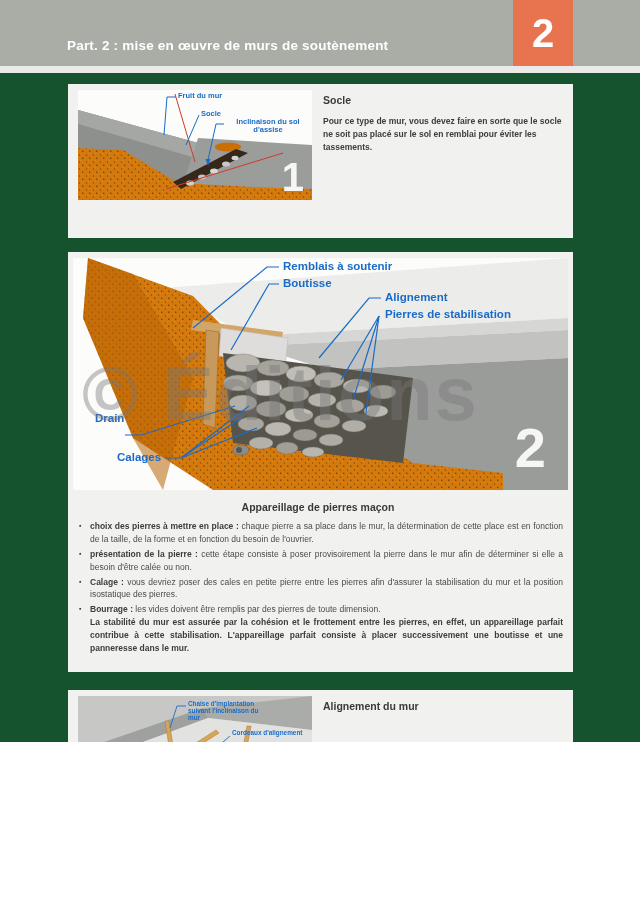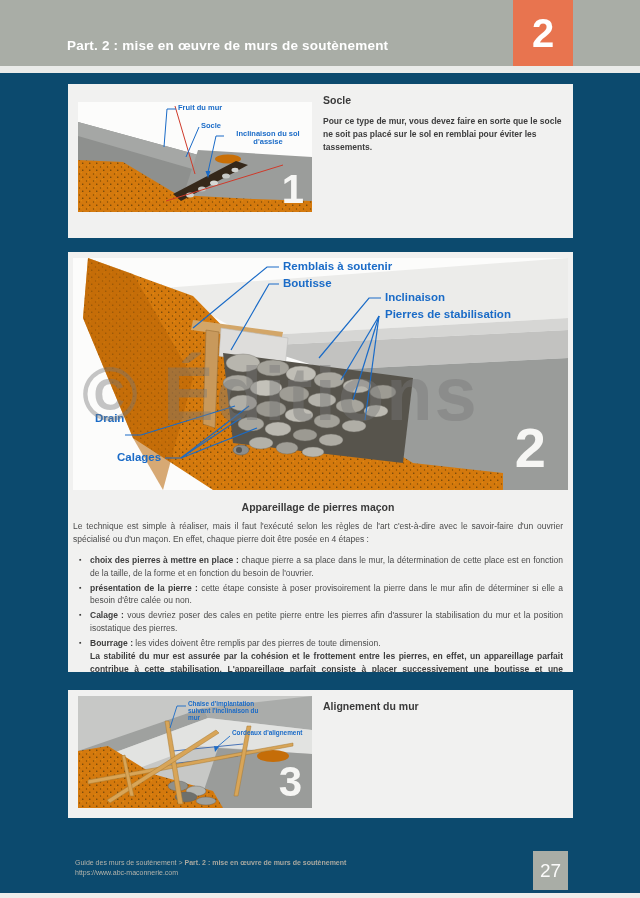--- a/index.html
+++ b/index.html
@@ -1,36 +1,36 @@
 <!DOCTYPE html>
 <html><head>
 <meta charset="utf-8">
 <style>
   * { margin:0; padding:0; box-sizing:border-box; }
   html,body { background:#ffffff; }
   body { font-family:"Liberation Sans", sans-serif; }
-  #page { position:relative; width:640px; height:898px; background:#0c4a6e; overflow:hidden; }
+  #page { position:relative; width:640px; height:742px; background:#14532d; overflow:hidden; }
 
   
   .header-bar { position:absolute; left:0; top:0; width:640px; height:66px; background:#a9ada6; }
   .header-title { position:absolute; left:67px; top:38px; font-size:13.5px; font-weight:bold; color:#ffffff; letter-spacing:.2px; }
   .chapter-badge { position:absolute; left:513px; top:0; width:60px; height:66px; background:#e8744f; color:#ffffff;
                    font-size:40px; font-weight:bold; display:flex; align-items:center; justify-content:center; }
   .under-header-strip { position:absolute; left:0; top:66px; width:640px; height:7px; background:#eaebe9; }
   .bottom-strip { position:absolute; left:0; top:893px; width:640px; height:5px; background:#ededeb; }
 
   
   .panel { position:absolute; left:68px; width:505px; background:#f1f1f0; overflow:hidden; }
   #panel1 { top:84px; height:154px; }
   #panel2 { top:252px; height:420px; }
   #panel3 { top:690px; height:128px; }
 
   
   .fig { position:absolute; background:#fcfcfb; }
-  #fig1 { left:10px; top:18px; width:234px; height:110px; }
+  #fig1 { left:10px; top:6px; width:234px; height:110px; }
   #fig2 { left:5px; top:6px; width:495px; height:232px; }
   #fig3 { left:10px; top:6px; width:234px; height:112px; }
   .fig svg { position:absolute; left:0; top:0; }
 
   .fig-label { position:absolute; color:#1a6bc7; font-weight:bold; line-height:1.12; }
   .lbl-sm { font-size:7.5px; }
   .lbl-lg { font-size:11.5px; }
   .lbl-xs { font-size:6.4px; }
   .fig-num { position:absolute; color:#f6f6f4; font-weight:bold; line-height:1; }
 
@@ -173,32 +173,31 @@
             <polyline points="306,58 280,142"></polyline>
             <polyline points="306,58 292,162"></polyline>
           <polyline points="52,177 68,177 162,148"></polyline>
           <polyline points="92,200 108,200 168,160"></polyline>
             <polyline points="108,200 176,148"></polyline>
             <polyline points="108,200 184,170"></polyline>
         </g>
       </svg>
       <div class="fig-label lbl-lg" style="left:210px; top:2px;">Remblais à soutenir</div>
       <div class="fig-label lbl-lg" style="left:210px; top:19px;">Boutisse</div>
-      <div class="fig-label lbl-lg" style="left:312px; top:33px;">Inclinaison</div>
+      <div class="fig-label lbl-lg" style="left:312px; top:33px;">Alignement</div>
       <div class="fig-label lbl-lg" style="left:312px; top:50px;">Pierres de stabilisation</div>
       <div class="fig-label lbl-lg" style="left:22px; top:154px;">Drain</div>
       <div class="fig-label lbl-lg" style="left:44px; top:193px;">Calages</div>
       <div class="fig-num" style="right:22px; bottom:14px; font-size:56px;">2</div>
     </div>
 
     <div class="watermark" id="wm1">© Éditions</div>
 
     <div class="appareillage">
       <h2>Appareillage de pierres maçon</h2>
-      <p class="intro">Le technique est simple à réaliser, mais il faut l'exécuté selon les règles de l'art c'est-à-dire avec le savoir-faire d'un ouvrier spécialisé ou d'un maçon. En effet, chaque pierre doit être posée en 4 étapes :</p>
 
       <div class="bullet">
         <span class="mark">▪</span><b>choix des pierres à mettre en place :</b><span> chaque pierre a sa place dans le mur, la détermination de cette place est en fonction de la taille, de la forme et en fonction du besoin de l'ouvrier.</span>
       </div>
       <div class="bullet">
         <span class="mark">▪</span><b>présentation de la pierre :</b><span> cette étape consiste à poser provisoirement la pierre dans le mur afin de déterminer si elle a besoin d'être calée ou non.</span>
       </div>
       <div class="bullet">
         <span class="mark">▪</span><b>Calage :</b><span> vous devriez poser des cales en petite pierre entre les pierres afin d'assurer la stabilisation du mur et la position isostatique des pierres.</span>
       </div>

